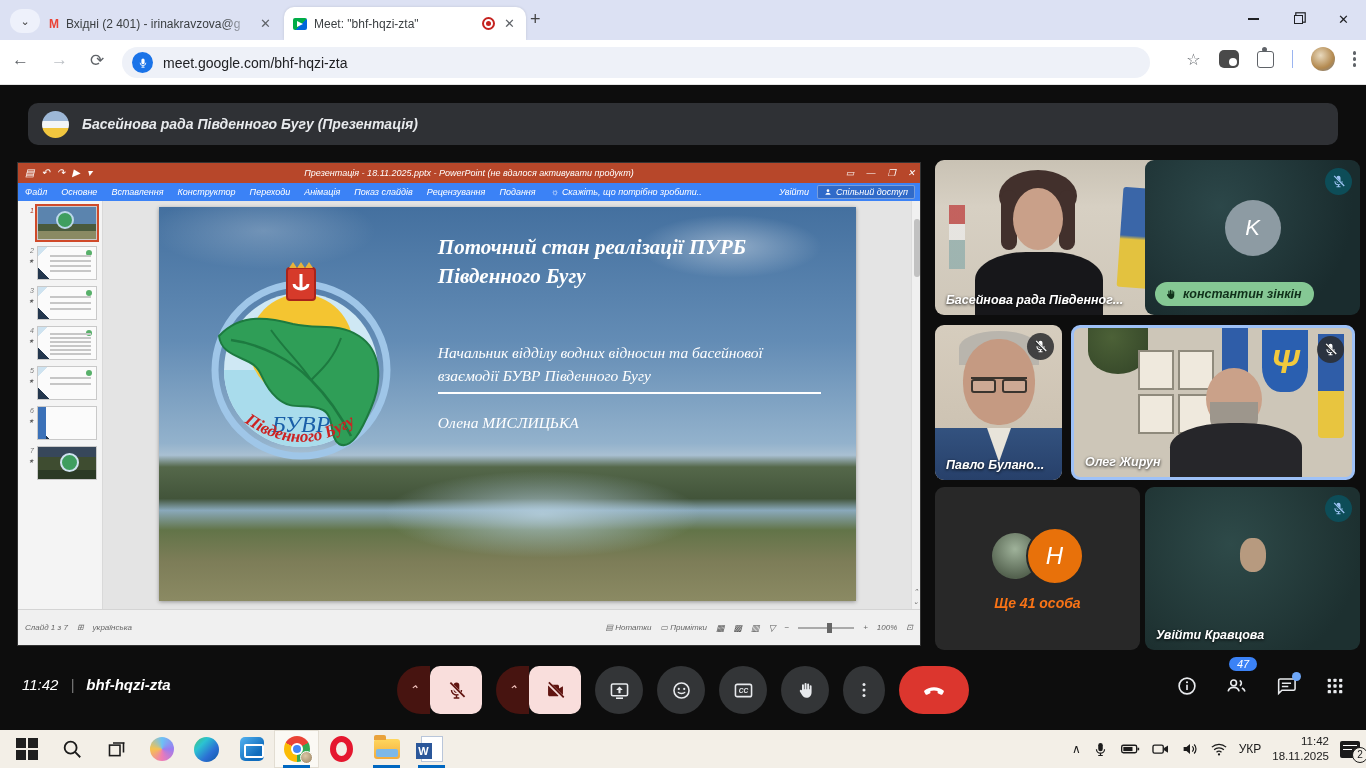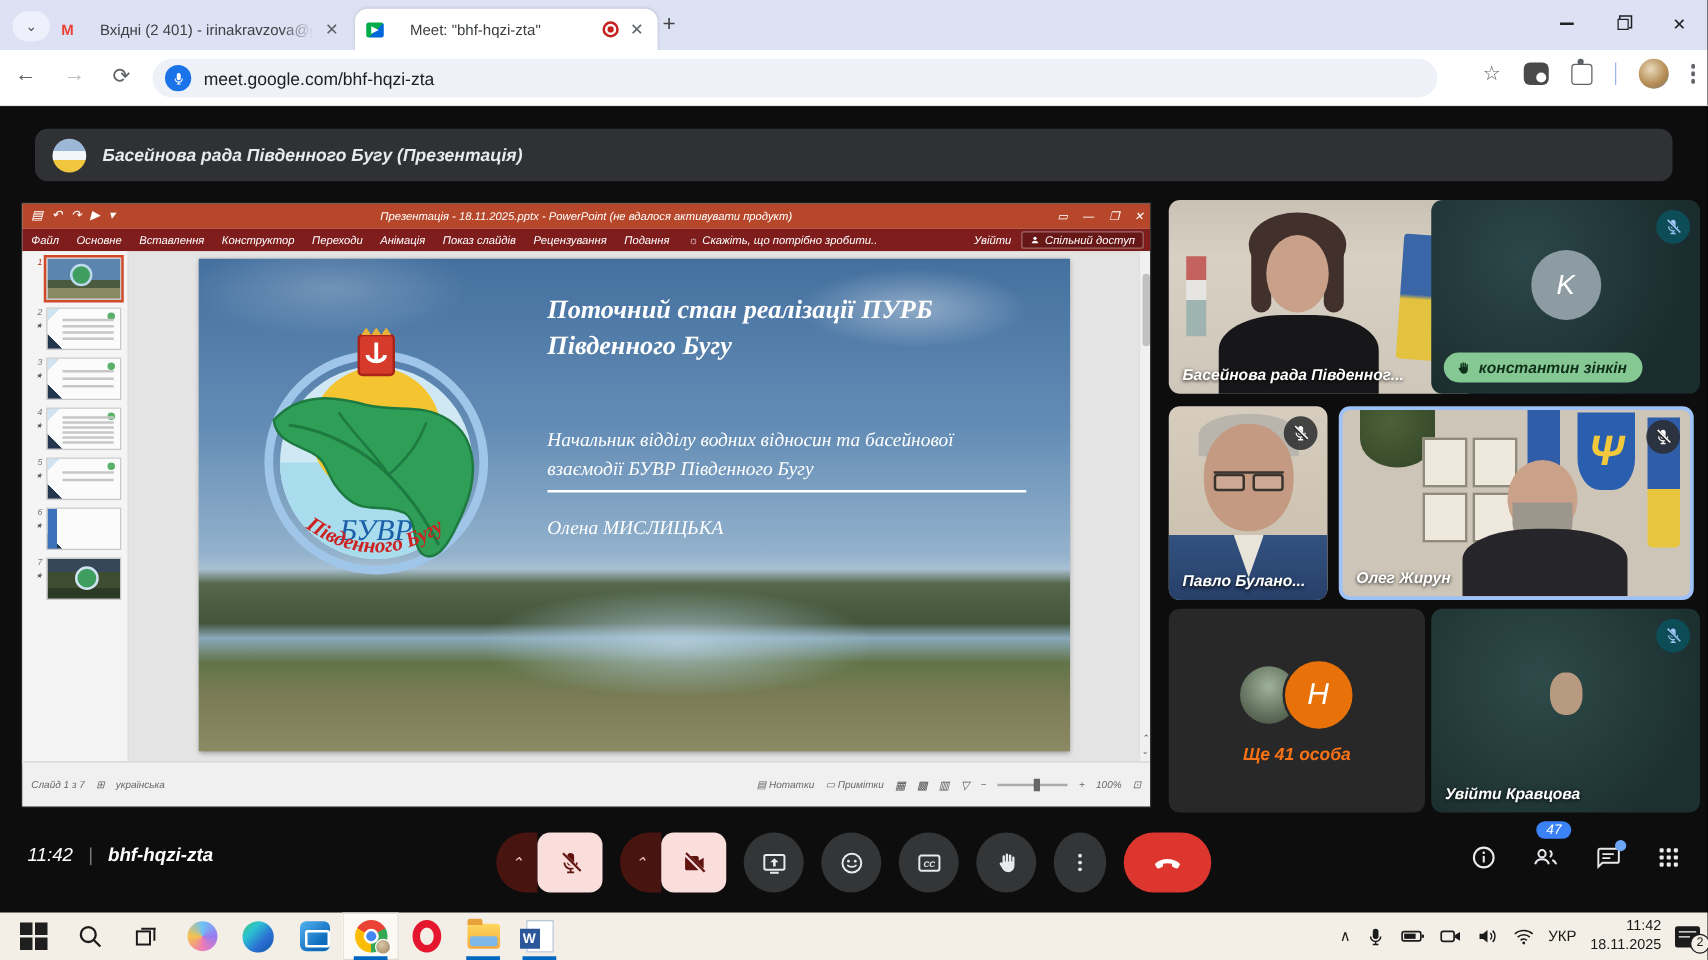--- a/index.html
+++ b/index.html
@@ -5,21 +5,21 @@
   * { margin:0; padding:0; box-sizing:border-box; }
   html,body { width:1366px; height:768px; overflow:hidden; font-family:"Liberation Sans",sans-serif; background:#000; }
   svg.ic { display:block; }
 
   
   .tabstrip { position:absolute; top:0; left:0; width:1366px; height:40px; background:#dce1f3; }
   .tab-search { position:absolute; left:10px; top:9px; width:30px; height:24px; border-radius:12px; background:#eef1fb; color:#444; font-size:11px; display:flex; align-items:center; justify-content:center; }
   .tab { position:absolute; top:7px; height:33px; display:flex; align-items:center; gap:7px; padding:0 9px; font-size:12px; color:#3c4043; border-radius:10px 10px 0 0; width:242px; }
   .tab.inactive { left:40px; }
   .tab.active { left:284px; background:#fff; box-shadow:0 0 3px rgba(0,0,0,.12); }
-  .tab-label { white-space:nowrap; overflow:hidden; flex:1; -webkit-mask-image:linear-gradient(90deg,#000 85%,transparent); mask-image:linear-gradient(90deg,#000 85%,transparent);margin-left:14px; }
+  .tab-label { white-space:nowrap; overflow:hidden; flex:1; -webkit-mask-image:linear-gradient(90deg,#000 85%,transparent); mask-image:linear-gradient(90deg,#000 85%,transparent); }
   .gmail-fav { color:#ea4335; font-weight:bold; font-size:12px; }
   .meet-fav { width:14px; height:12px; border-radius:2px; background:linear-gradient(135deg,#00ac47 0 55%,#0066da 55% 100%); position:relative; }
   .meet-fav::after { content:""; position:absolute; left:4px; top:3px; border-left:6px solid #fff; border-top:3px solid transparent; border-bottom:3px solid transparent; }
   .rec-dot { width:13px; height:13px; border:2px solid #c5221f; border-radius:50%; position:relative; flex:none; }
   .rec-dot::after { content:""; position:absolute; inset:2px; background:#c5221f; border-radius:50%; }
   .tab-x { color:#5f6368; font-size:13px; padding:0 2px; }
   .newtab { position:absolute; left:530px; top:10px; color:#444; font-size:18px; line-height:18px; }
   .winctl { position:absolute; right:0; top:0; height:38px; display:flex; }
   .winctl > div { width:45px; display:flex; align-items:center; justify-content:center; color:#202124; font-size:13px; }
   .wmin { width:11px; height:1.5px; background:#202124; }
@@ -47,21 +47,21 @@
   .meet-header { position:absolute; left:28px; right:28px; top:18px; height:42px; background:#2f3135; border-radius:10px; display:flex; align-items:center; gap:13px; padding:0 14px; }
   .flag-av { width:27px; height:27px; border-radius:50%; background:linear-gradient(180deg,#9db7d6 0 36%,#f3f5f7 36% 62%,#f1c63f 62% 100%); }
   .meet-header-title { color:#e8eaed; font-weight:bold; font-size:14px; }
 
   
   .ppt { position:absolute; left:18px; top:78px; width:902px; height:482px; background:#e8e8e8; box-shadow:0 0 0 1px #333; }
   .ppt-titlebar { position:absolute; top:0; left:0; right:0; height:20px; background:#b7472a; color:#fff; }
   .qat { position:absolute; left:7px; top:2px; display:flex; gap:7px; font-size:10px; line-height:15px; }
   .ppt-title { position:absolute; left:0; right:0; top:0; text-align:center; font-size:9px; line-height:20px; }
   .ppt-wc { position:absolute; right:5px; top:0; display:flex; gap:12px; font-size:9px; line-height:20px; align-items:center; }
-  .ppt-ribbon { position:absolute; top:20px; left:0; right:0; height:18px; background:#7f1d1d; display:flex; align-items:center; color:#fff; font-size:9px;text-align:center; }
+  .ppt-ribbon { position:absolute; top:20px; left:0; right:0; height:18px; background:#3b82f6; display:flex; align-items:center; color:#fff; font-size:9px;text-align:center; }
   .rtab { padding:0 7px; }
   .tellme { display:flex; gap:3px; align-items:center; padding:0 8px; }
   .ppt-ribbon-right { margin-left:auto; display:flex; align-items:center; gap:8px; padding-right:5px; }
   .share-btn { background:rgba(0,0,0,.18); border:1px solid rgba(255,255,255,.35); padding:1px 6px; border-radius:2px; display:flex; gap:4px; align-items:center; }
 
   .ppt-body { position:absolute; top:38px; left:0; right:0; height:410px; display:flex; background:#e4e4e4; }
   .thumbs { width:85px; background:#f4f4f4; padding:5px 0 0 0; border-right:1px solid #d9d9d9; }
   .thumb-row { display:flex; gap:3px; margin:0 0 6px 5px; }
   .thumb-meta { width:11px; font-size:7px; color:#b03a20; text-align:right; line-height:1.4; }
   .thumb-row + .thumb-row .thumb-meta { color:#777; }

